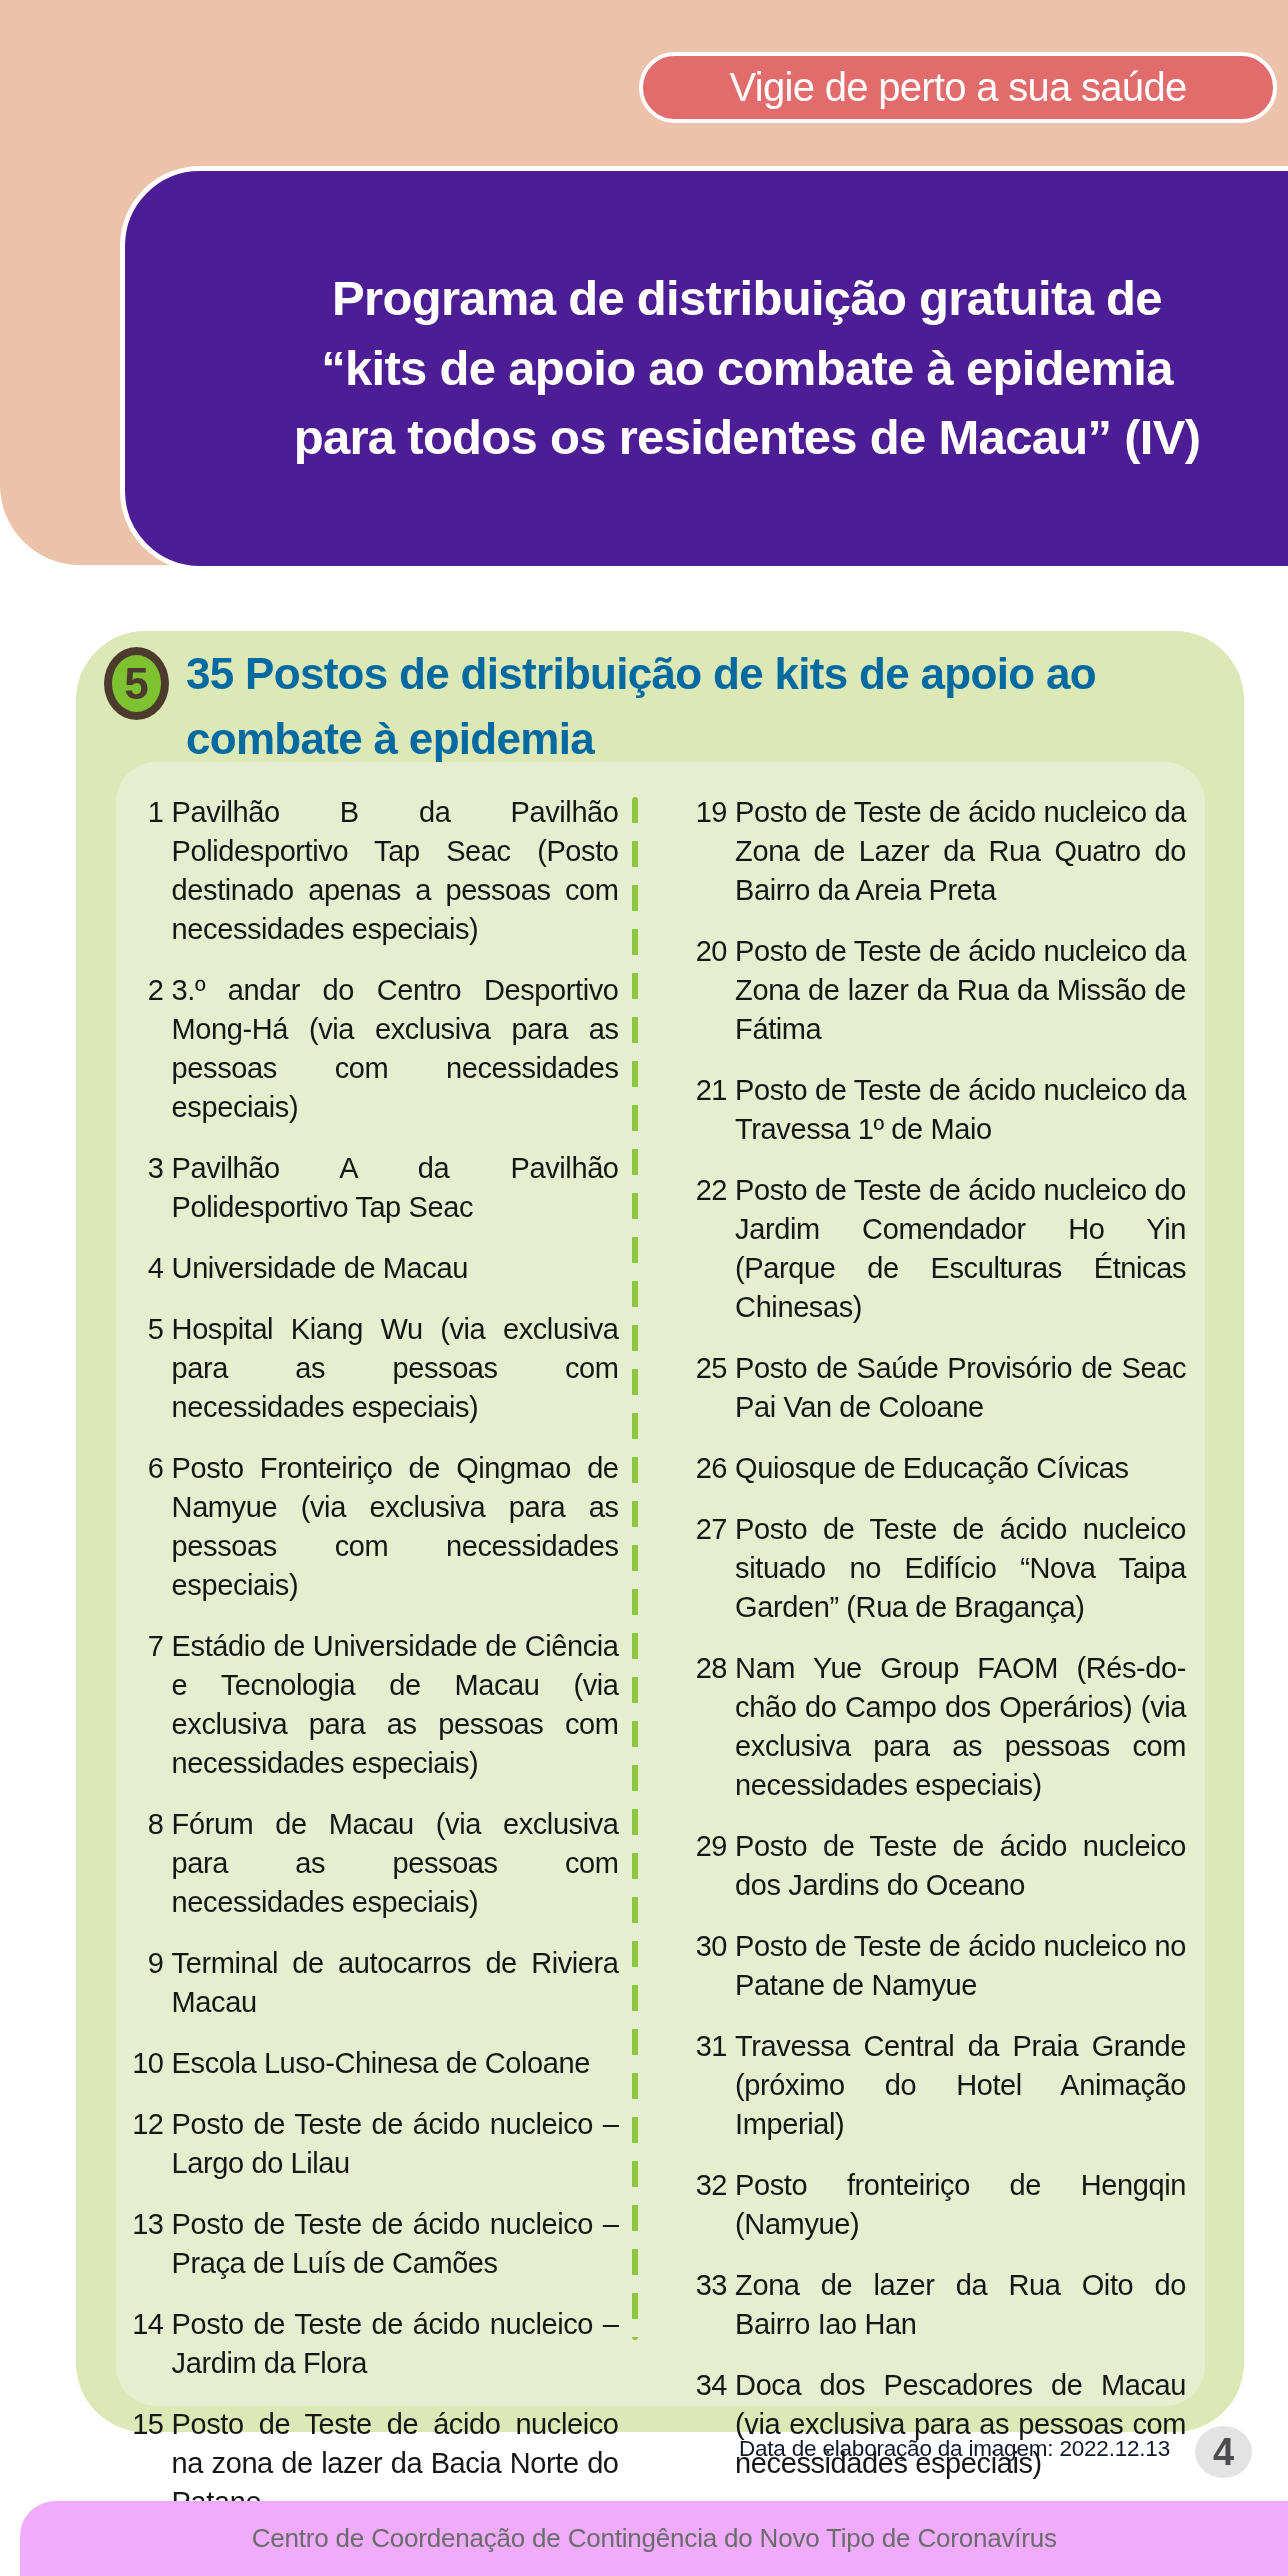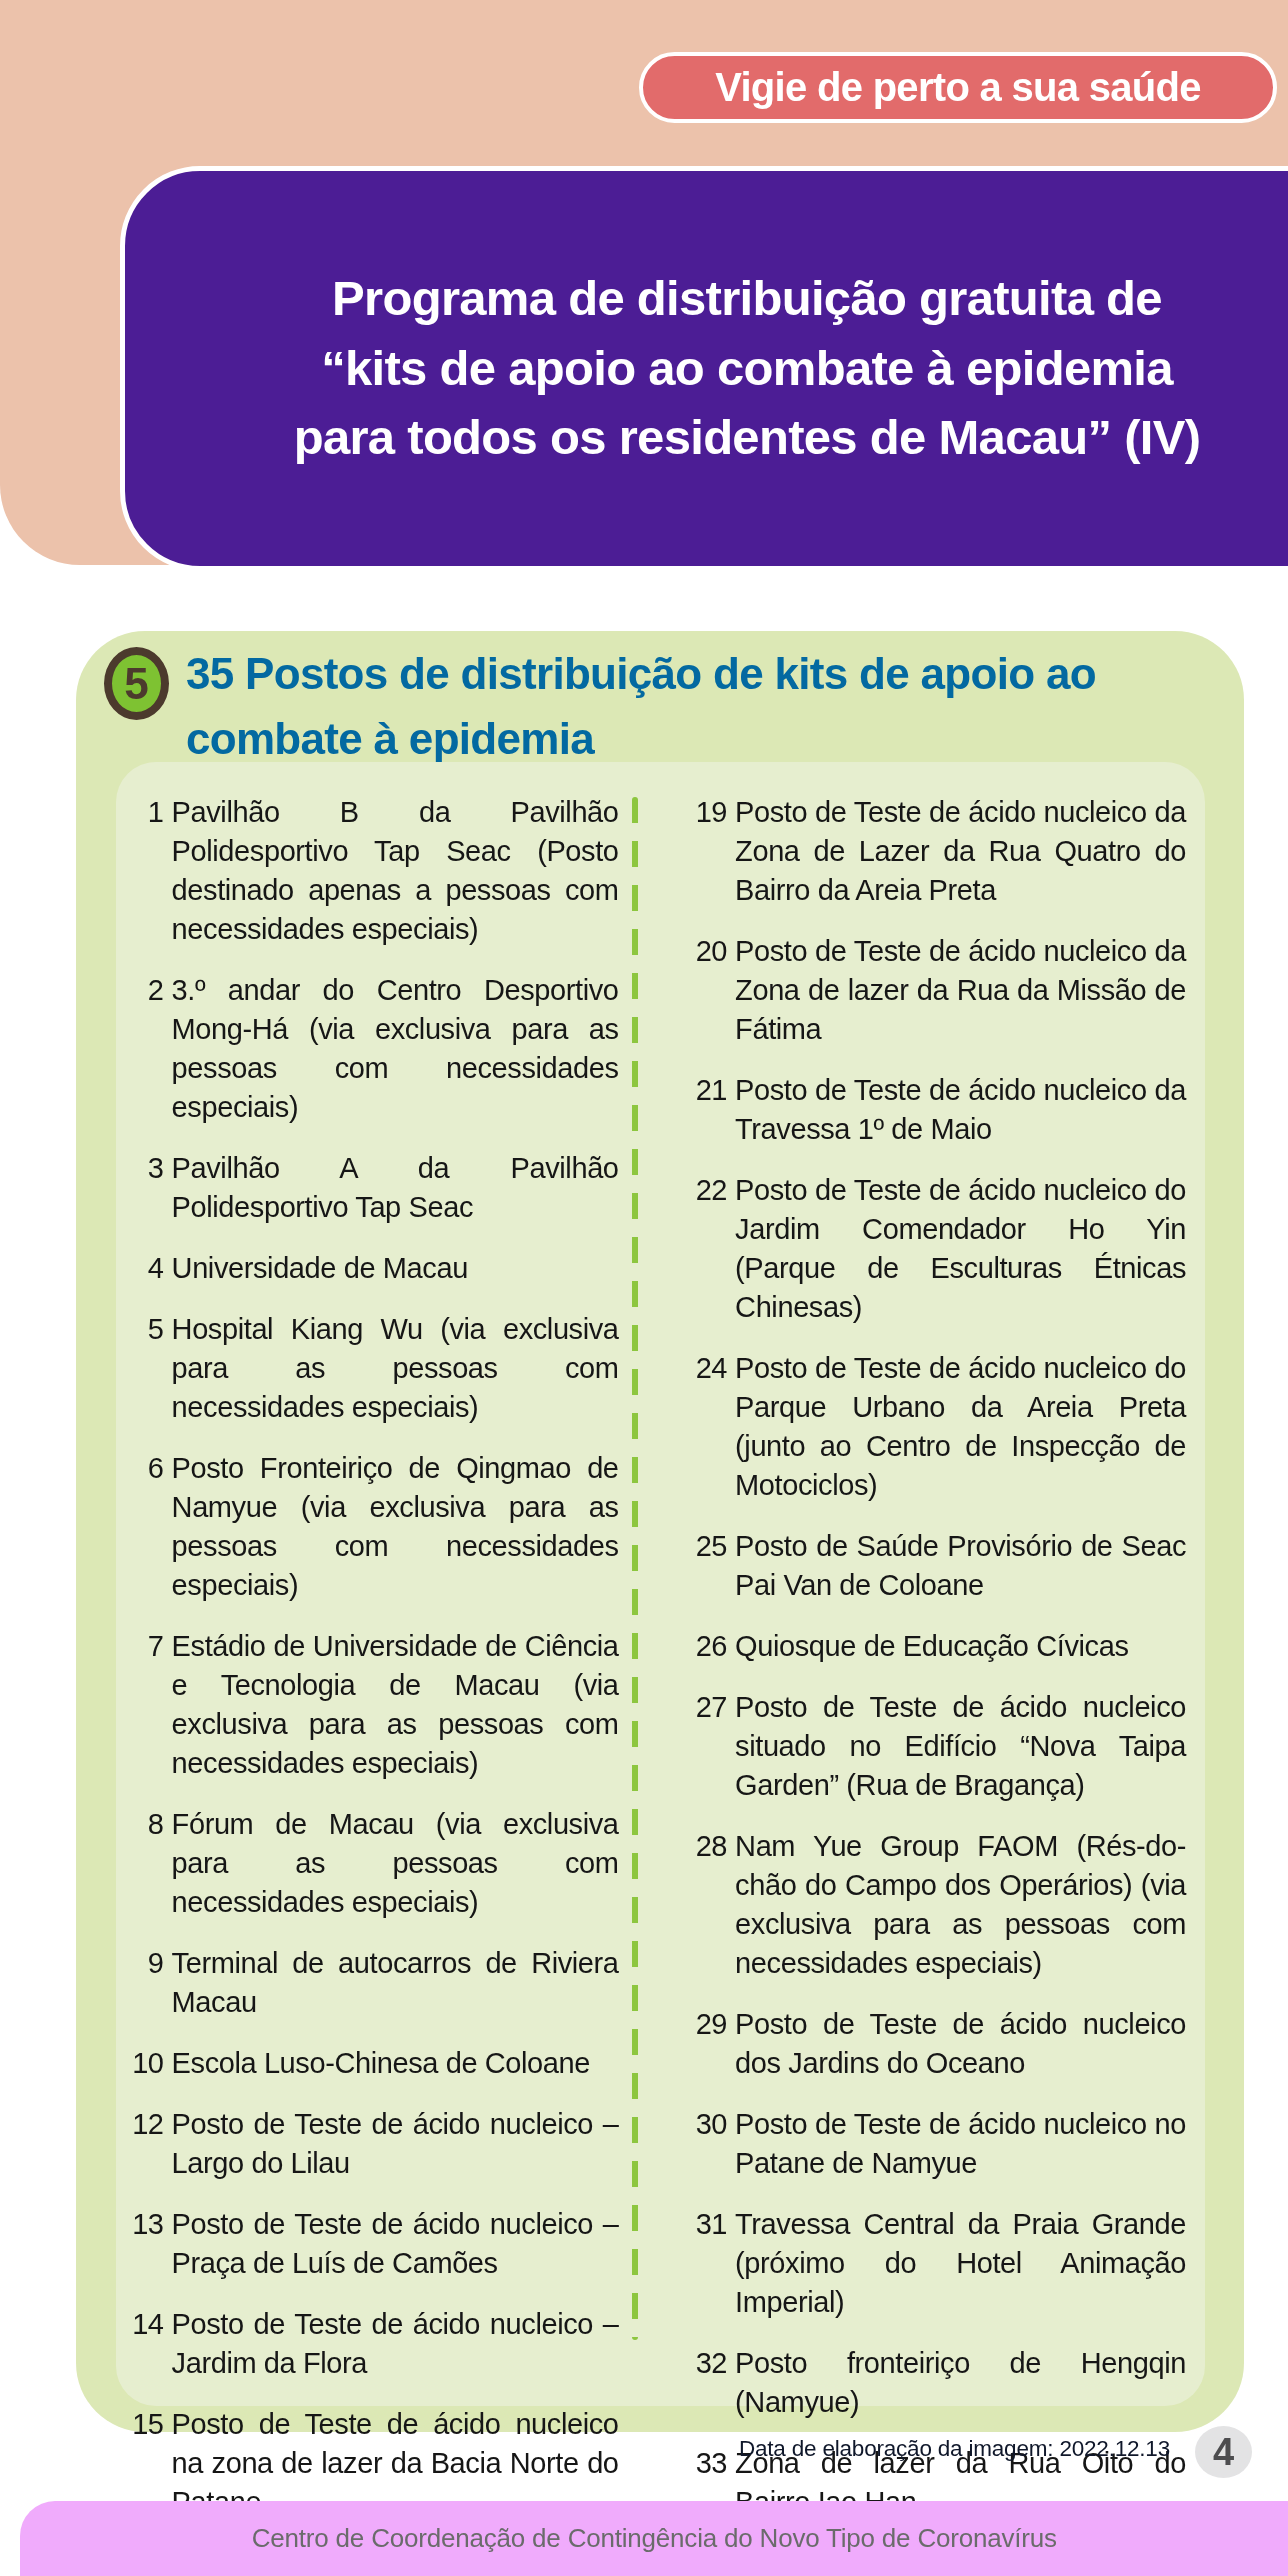--- a/index.html
+++ b/index.html
@@ -10,21 +10,21 @@
   }
   .peach-header {
     position:absolute; left:0; top:0; width:1288px; height:565px;
     background:#ecc2ab;
     border-bottom-left-radius:80px; border-bottom-right-radius:116px;
   }
   .health-pill {
     position:absolute; left:639px; top:52px; width:638px; height:71px;
     background:#e26b6b; border:4.4px solid #ffffff; border-radius:44px;
     display:flex; align-items:center; justify-content:center;
-    color:#ffffff; font-size:40px; font-weight:bold; letter-spacing:-0.7px;
+    color:#ffffff; font-size:40px; font-weight:normal; letter-spacing:-0.7px;
   }
   .title-box {
     position:absolute; left:120px; top:166px; width:1254px; height:405px;
     background:#4c1d95; border:5.8px solid #ffffff; border-radius:80px;
     display:flex; align-items:center; justify-content:center;
   }
   .title-text {
     width:923px; text-align:center; color:#ffffff; font-weight:bold;
     font-size:49px; line-height:1.42; letter-spacing:-0.7px;
   }
@@ -191,24 +191,20 @@
           <span class="num">21</span>
           <span class="loc">Posto de Teste de ácido nucleico da Travessa 1º de Maio</span>
         </li>
 
         <li>
           <span class="num">22</span>
           <span class="loc">Posto de Teste de ácido nucleico do Jardim Comendador Ho Yin (Parque de Esculturas Étnicas Chinesas)</span>
         </li>
 
 
-        <li>
-          <span class="num">24</span>
-          <span class="loc">Posto de Teste de ácido nucleico do Parque Urbano da Areia Preta (junto ao Centro de Inspecção de Motociclos)</span>
-        </li>
 
         <li>
           <span class="num">25</span>
           <span class="loc">Posto de Saúde Provisório de Seac Pai Van de Coloane</span>
         </li>
 
         <li>
           <span class="num">26</span>
           <span class="loc">Quiosque de Educação Cívicas</span>
         </li>

